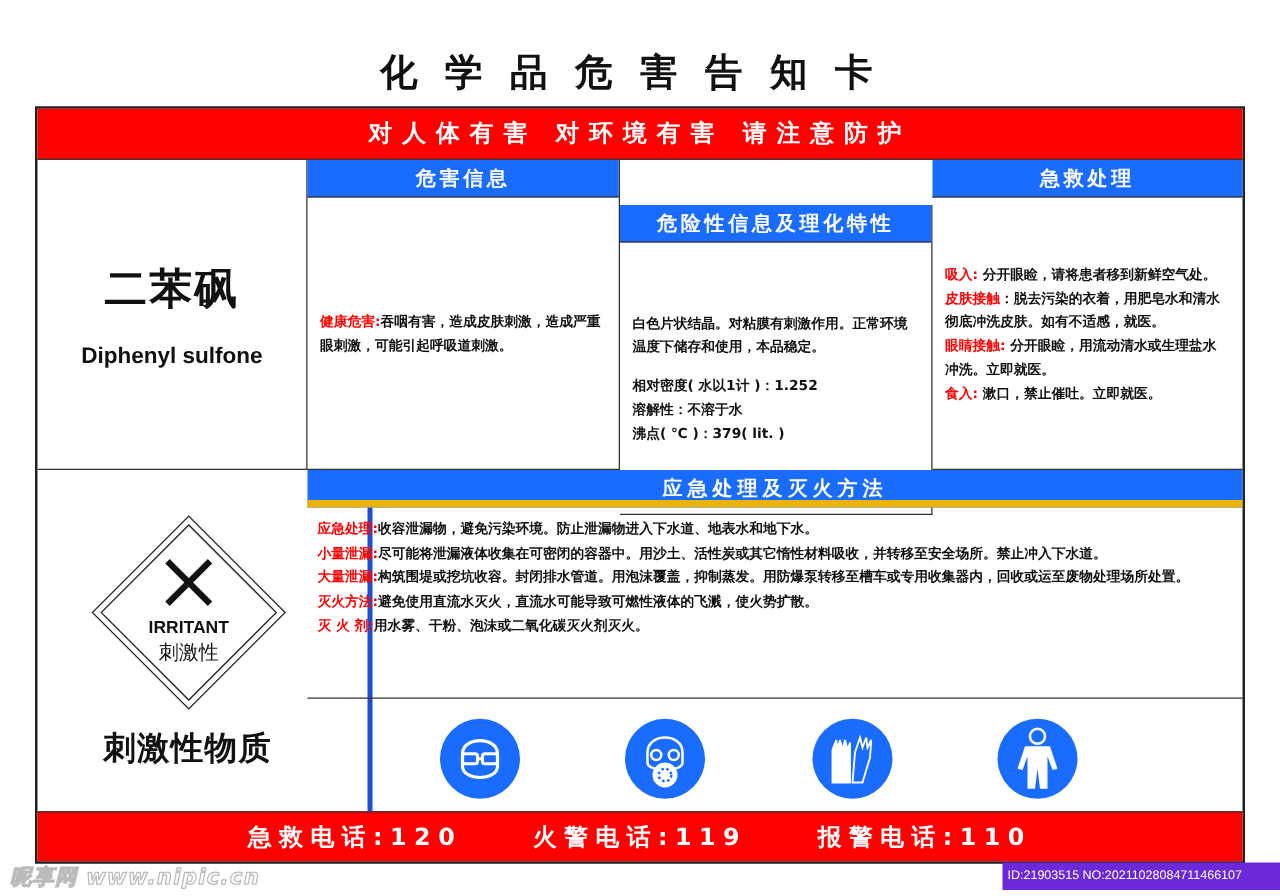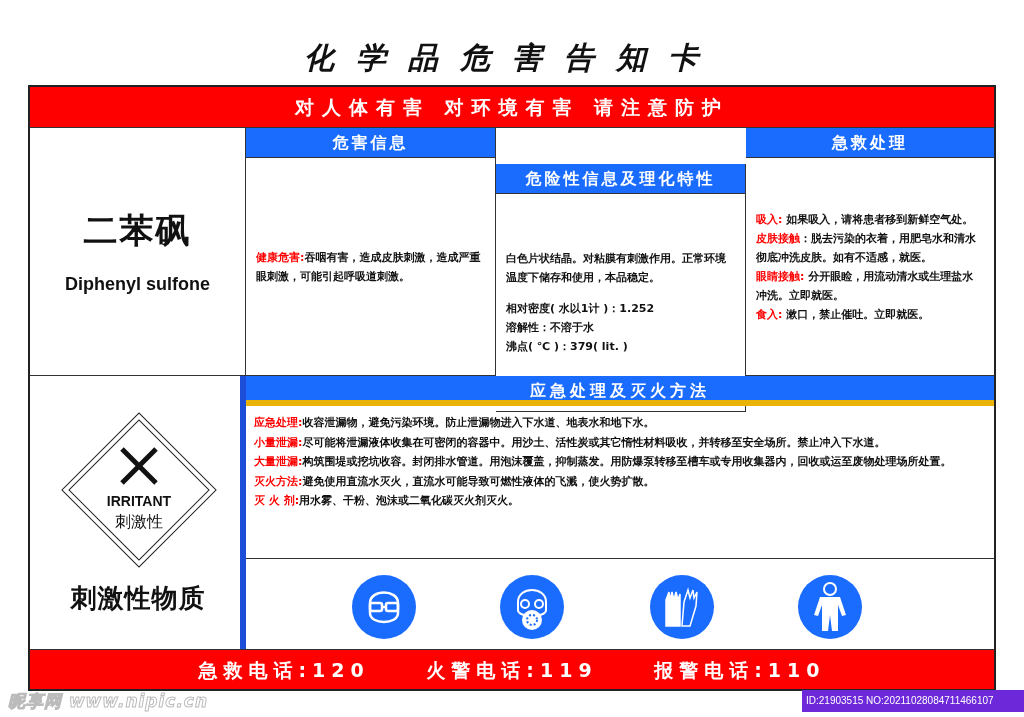--- a/index.html
+++ b/index.html
@@ -1,20 +1,20 @@
 <!DOCTYPE html>
 <html><head>
 <meta charset="utf-8">
 <style>
   * { box-sizing: border-box; margin: 0; padding: 0; }
   html, body { width: 1024px; height: 717px; background: #ffffff; overflow: hidden; }
   body { position: relative; font-family: "DejaVu Sans", "Liberation Sans", sans-serif; color: #111; }
 
   .title { position: absolute; left: 0; top: 38px; width: 1024px; text-align: center;
-    font-size: 30px; font-weight: bold; letter-spacing: 22px; color: #111; font-style: italic; }
+    font-size: 30px; font-weight: bold; letter-spacing: 22px; color: #111; }
 
   .card { position: absolute; left: 28px; top: 85px; width: 968px; height: 606px; border: 2px solid #222; }
 
   .banner { position: absolute; left: 0; top: 0; width: 964px; height: 41px; background: #ff0000;
     color: #fff; font-weight: bold; font-size: 19px; text-align: center; line-height: 41px; letter-spacing: 8px;
     border-bottom: 1px solid #333; }
 
   .name-cell { position: absolute; left: 0; top: 41px; width: 216px; height: 248px; border-right: 1px solid #333; border-bottom: 1px solid #333;
     display: flex; flex-direction: column; align-items: center; justify-content: center; gap: 12px; }
   .name-zh { font-size: 34px; font-weight: bold; letter-spacing: 2px; }
@@ -24,21 +24,21 @@
   .col1 { left: 216px; width: 250px; border-right: 1px solid #333; }
   .col2 { left: 466px; width: 250px; border-right: 1px solid #333; margin-top: 36px; }
   .col3 { left: 716px; width: 248px; }
   .col-head { height: 30px; background: #1a6cff; color: #fff; font-weight: bold; font-size: 16px;
     text-align: center; line-height: 30px; letter-spacing: 3px; border-bottom: 1px solid #333; }
   .col-body { height: 217px; display: flex; flex-direction: column; justify-content: center; padding: 0 10px;
     font-size: 11px; font-weight: bold; line-height: 19px; }
   .red { color: #ff0000; }
   .gap { height: 12px; }
 
-  .sym-cell { position: absolute; left: 0; top: 289px; width: 216px; height: 273px; border-right: 6px solid #1d4ed8; }
+  .sym-cell { position: absolute; left: 12px; top: 289px; width: 256px; height: 273px; border-right: 4px solid #1d4ed8; }
   .diamond-wrap { position: absolute; left: 32px; top: 37px; width: 154px; height: 154px; }
   .diamond-outer { position: absolute; left: 22px; top: 22px; width: 110px; height: 110px; transform: rotate(45deg); border: 1px solid #222; }
   .diamond-inner { position: absolute; left: 27px; top: 27px; width: 100px; height: 100px; transform: rotate(45deg); border: 1px solid #222; }
   .x-mark { position: absolute; left: 52px; top: 28px; width: 50px; height: 50px; }
   .irritant-en { position: absolute; left: 0; top: 80px; width: 154px; text-align: center; font-weight: bold; font-size: 14px; font-family: "Liberation Sans", sans-serif; }
   .irritant-zh { position: absolute; left: 0; top: 99px; width: 154px; text-align: center; font-size: 16px; }
   .sym-caption { position: absolute; left: 0; top: 205px; width: 216px; text-align: center; font-size: 26px; font-weight: bold; letter-spacing: 1px; }
 
   .emerg { position: absolute; left: 216px; top: 289px; width: 748px; height: 183px; border-bottom: 1px solid #333; }
   .emerg-head { height: 30px; background: #1a6cff; color: #fff; font-weight: bold; font-size: 16px; text-align: center; line-height: 30px; letter-spacing: 4px; border-bottom: 6px solid #eab308; }
@@ -82,21 +82,21 @@
       <div class="gap"></div>
       <div>相对密度( 水以1计 )：1.252</div>
       <div>溶解性：不溶于水</div>
       <div>沸点( ℃ )：379( lit. )</div>
     </div>
   </div>
 
   <div class="col col3">
     <div class="col-head">急救处理</div>
     <div class="col-body">
-      <div><span class="red">吸入:</span><span> 如果吸入，请将患者移到新鲜空气处。</span></div>
+      <div><span class="red">吸入:</span><span> 分开眼睑，请将患者移到新鲜空气处。</span></div>
       <div><span class="red">皮肤接触</span><span>：脱去污染的衣着，用肥皂水和清水彻底冲洗皮肤。如有不适感，就医。</span></div>
       <div><span class="red">眼睛接触:</span><span> 分开眼睑，用流动清水或生理盐水冲洗。立即就医。</span></div>
       <div><span class="red">食入:</span><span> 漱口，禁止催吐。立即就医。</span></div>
     </div>
   </div>
 
   <div class="sym-cell">
     <div class="diamond-wrap">
       <div class="diamond-outer"></div>
       <div class="diamond-inner"></div>

